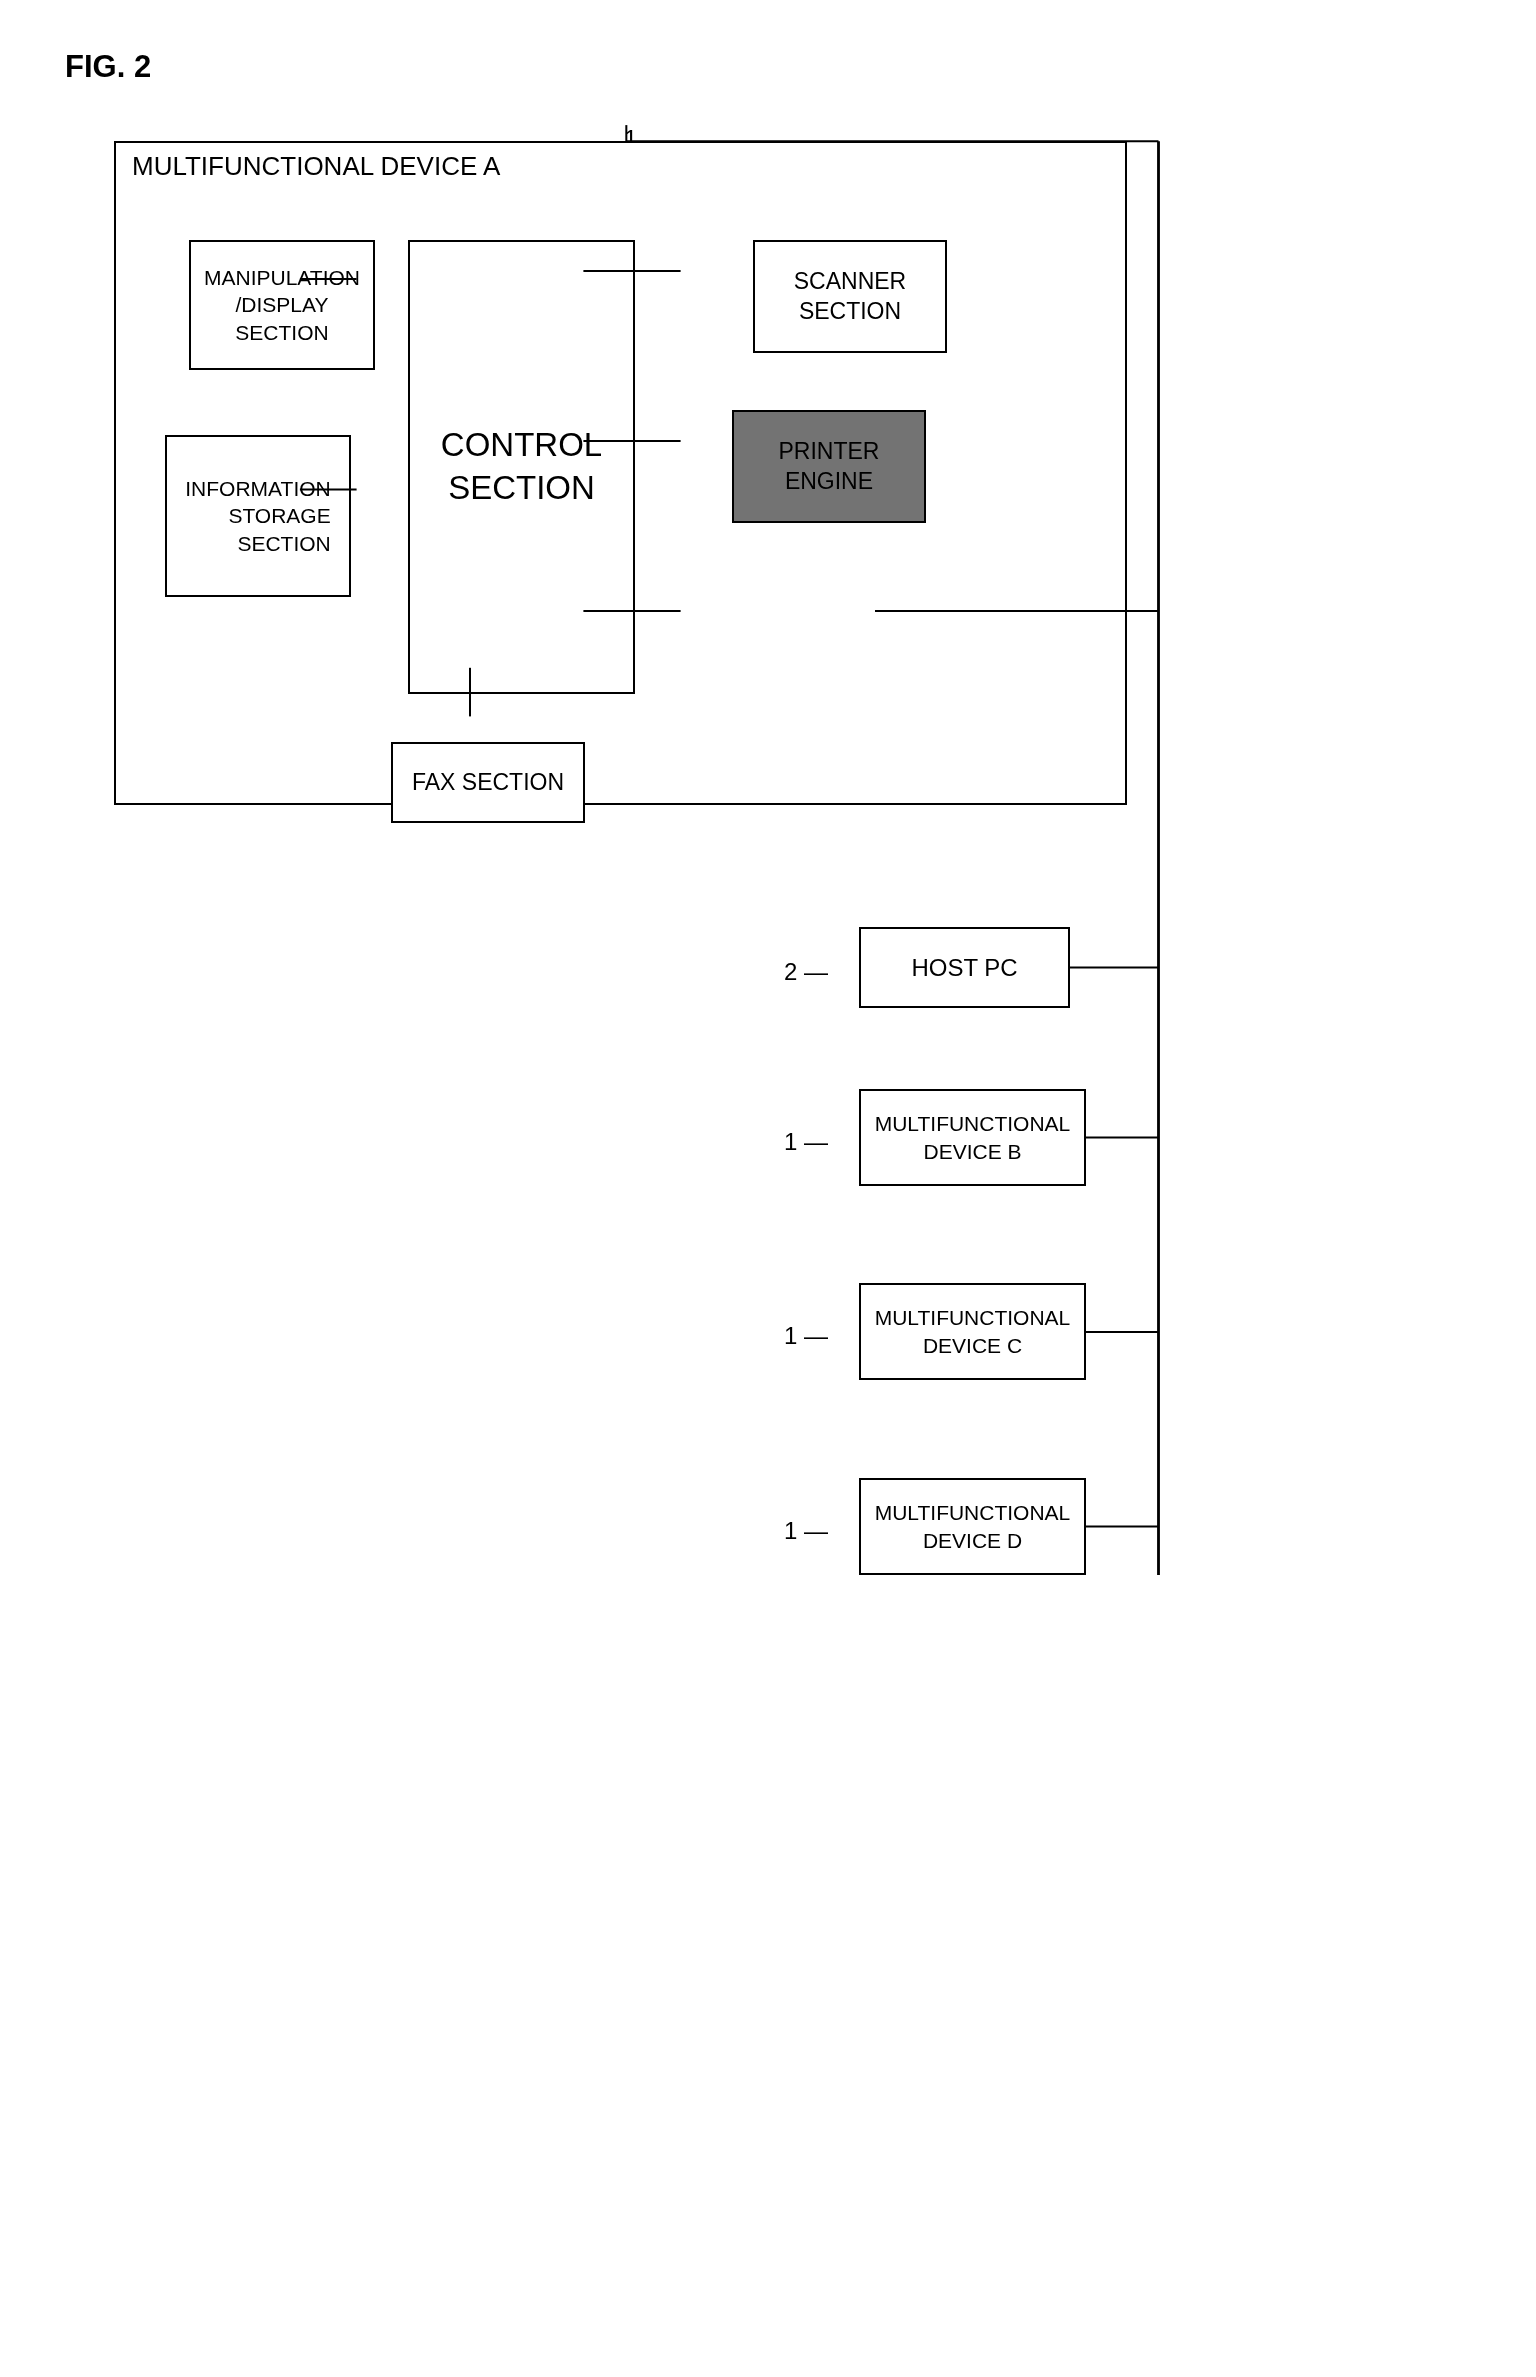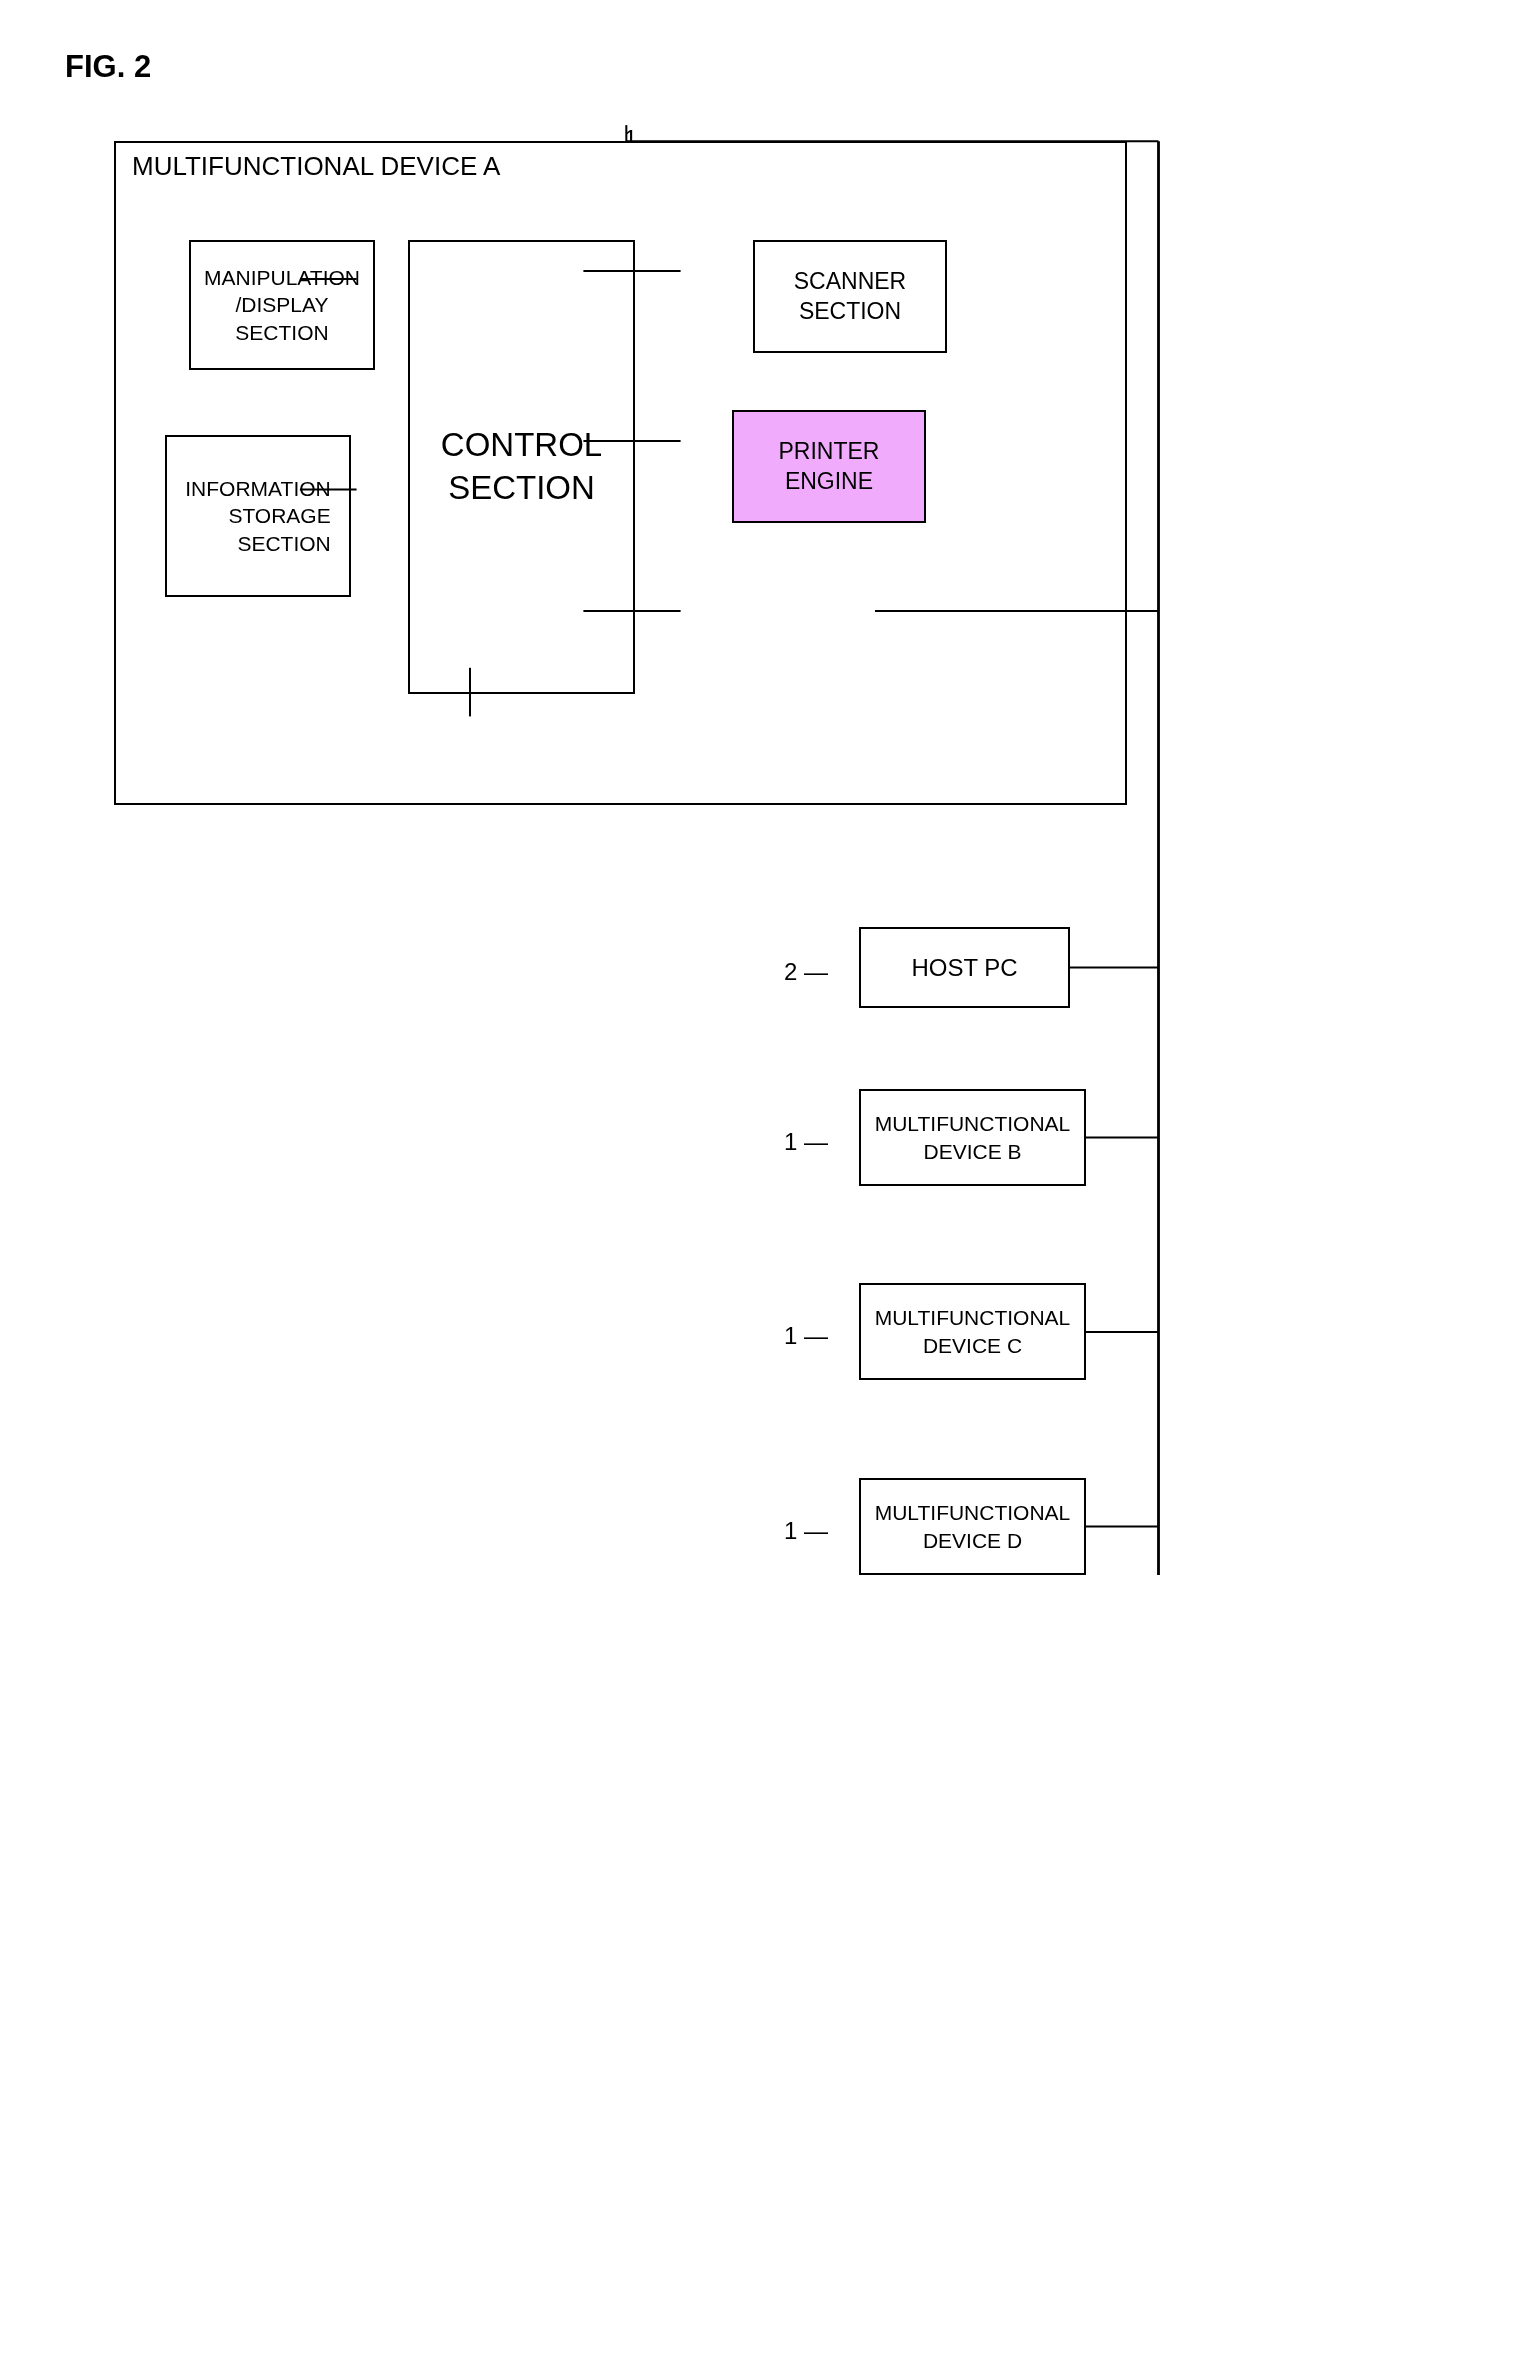--- a/index.html
+++ b/index.html
@@ -148,21 +148,21 @@
     }
 
     
     .printer-box {
       position: absolute;
       top: 267px;
       left: 616px;
       width: 194px;
       height: 113px;
       border: 2.4px solid #000;
-      background: #f0abfc;
+      background: #737373;
       display: flex;
       align-items: center;
       justify-content: center;
       padding: 8px;
     }
 
     .printer-label {
       font-size: 23px;
       text-align: center;
       font-family: Arial, sans-serif;
@@ -345,20 +345,23 @@
 
       <div class="scanner-box">
         <div class="scanner-label">SCANNER<br>SECTION</div>
       </div>
 
       <div class="printer-box">
         <div class="printer-label">PRINTER<br>ENGINE</div>
       </div>
 
 
+      <div class="fax-box">
+        <div class="fax-label">FAX SECTION</div>
+      </div>
 
     </div>
 
     <div class="host-pc-box">
       <div class="host-pc-label">HOST PC</div>
     </div>
 
     <div class="device-b-box">
       <div class="device-b-label">MULTIFUNCTIONAL<br>DEVICE B</div>
     </div>

